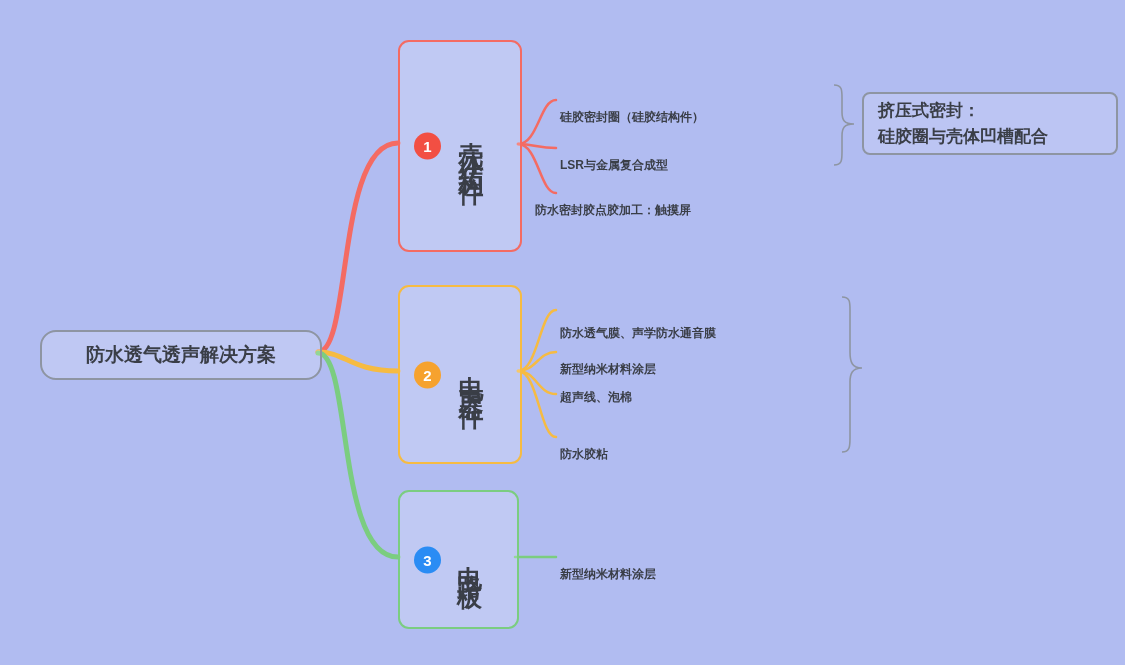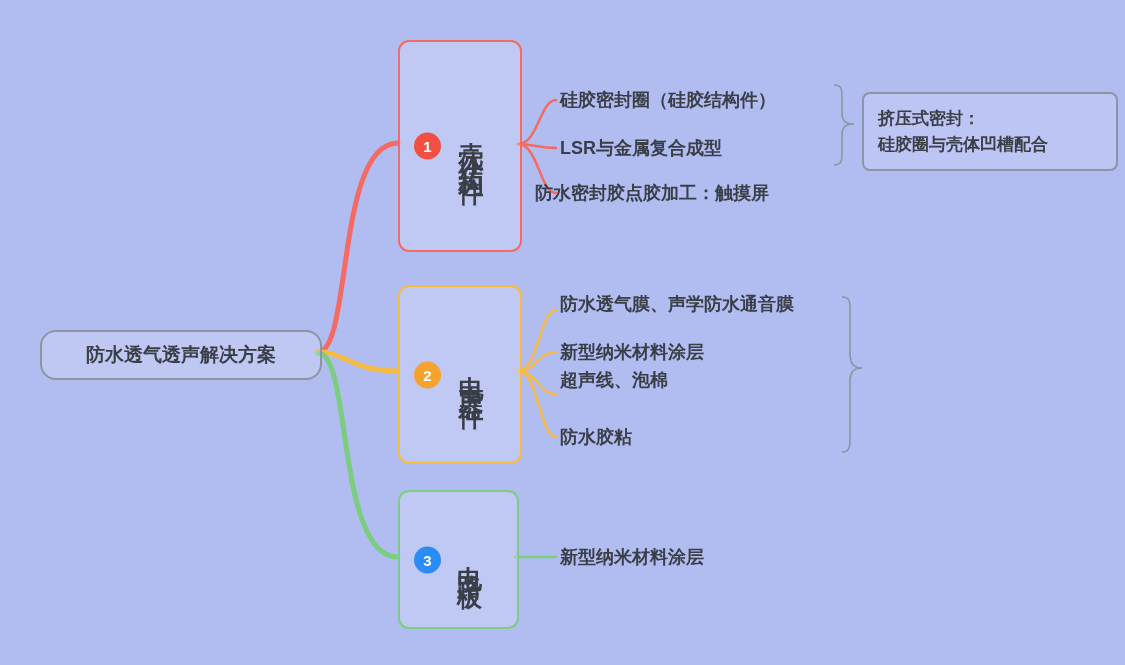--- a/index.html
+++ b/index.html
@@ -41,28 +41,28 @@
     width:27px;height:27px;border-radius:50%;
     display:flex;align-items:center;justify-content:center;
     color:#ffffff;font-size:15px;font-weight:700;
   }
   .badge-1{background:#f24f43;}
   .badge-2{background:#f6a22e;}
   .badge-3{background:#2a8cf4;}
 
   .child{
     position:absolute;transform:translateY(-50%);
-    font-size:18px;font-weight:700;white-space:nowrap;color:#3a3e47;
+    font-size:12px;font-weight:700;white-space:nowrap;color:#3a3e47;margin-top:17px;
   }
 
   .note{
     position:absolute;
     border:2px solid #8e95a2;border-radius:8px;
     background:rgba(255,255,255,0.14);
-    padding:12px 14px;
+    padding:4px 14px;
     font-size:17px;font-weight:700;line-height:1.5;
     white-space:pre-line;color:#3a3e47;
   }
   .note-1{left:862px;top:92px;width:224px;}
   .note-2{left:862px;top:306px;width:216px;}
 </style>
 </head>
 <body>
 
 <div class="canvas">
@@ -99,21 +99,21 @@
   <div class="child" style="left:560px;top:100px;">硅胶密封圈（硅胶结构件）</div>
   <div class="child" style="left:560px;top:148px;text-align:right;">LSR与金属复合成型</div>
   <div class="child" style="left:535px;top:193px;">防水密封胶点胶加工：触摸屏</div>
   <div class="note note-1">挤压式密封：
 硅胶圈与壳体凹槽配合</div>
 
   <div class="topic topic-2">
     <span class="badge badge-2">2</span>
     <span class="vlabel">电声器件</span>
   </div>
-  <div class="child" style="left:560px;top:304px;">防水透气膜、声学防水通音膜</div>
+  <div class="child" style="left:560px;top:316px;">防水透气膜、声学防水通音膜</div>
   <div class="child" style="left:560px;top:352px;">新型纳米材料涂层</div>
   <div class="child" style="left:560px;top:380px;">超声线、泡棉</div>
   <div class="child" style="left:560px;top:437px;">防水胶粘</div>
 
   <div class="topic topic-3">
     <span class="badge badge-3">3</span>
     <span class="vlabel">电路板</span>
   </div>
   <div class="child" style="left:560px;top:557px;">新型纳米材料涂层</div>
 

